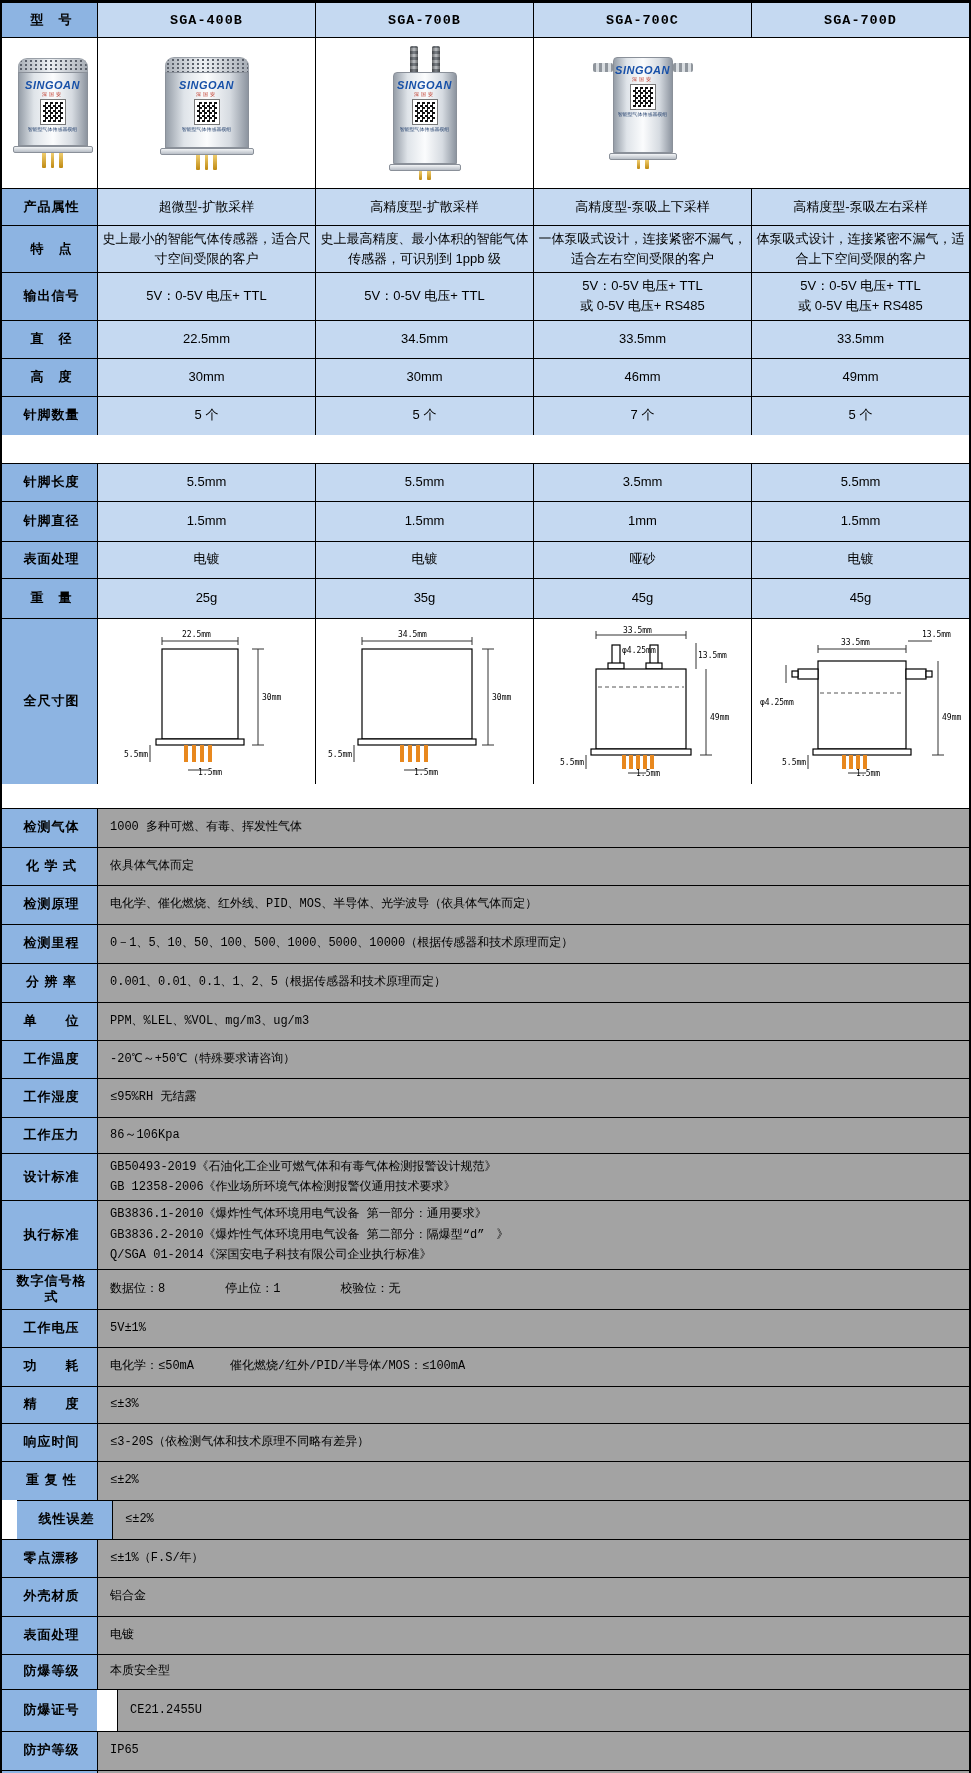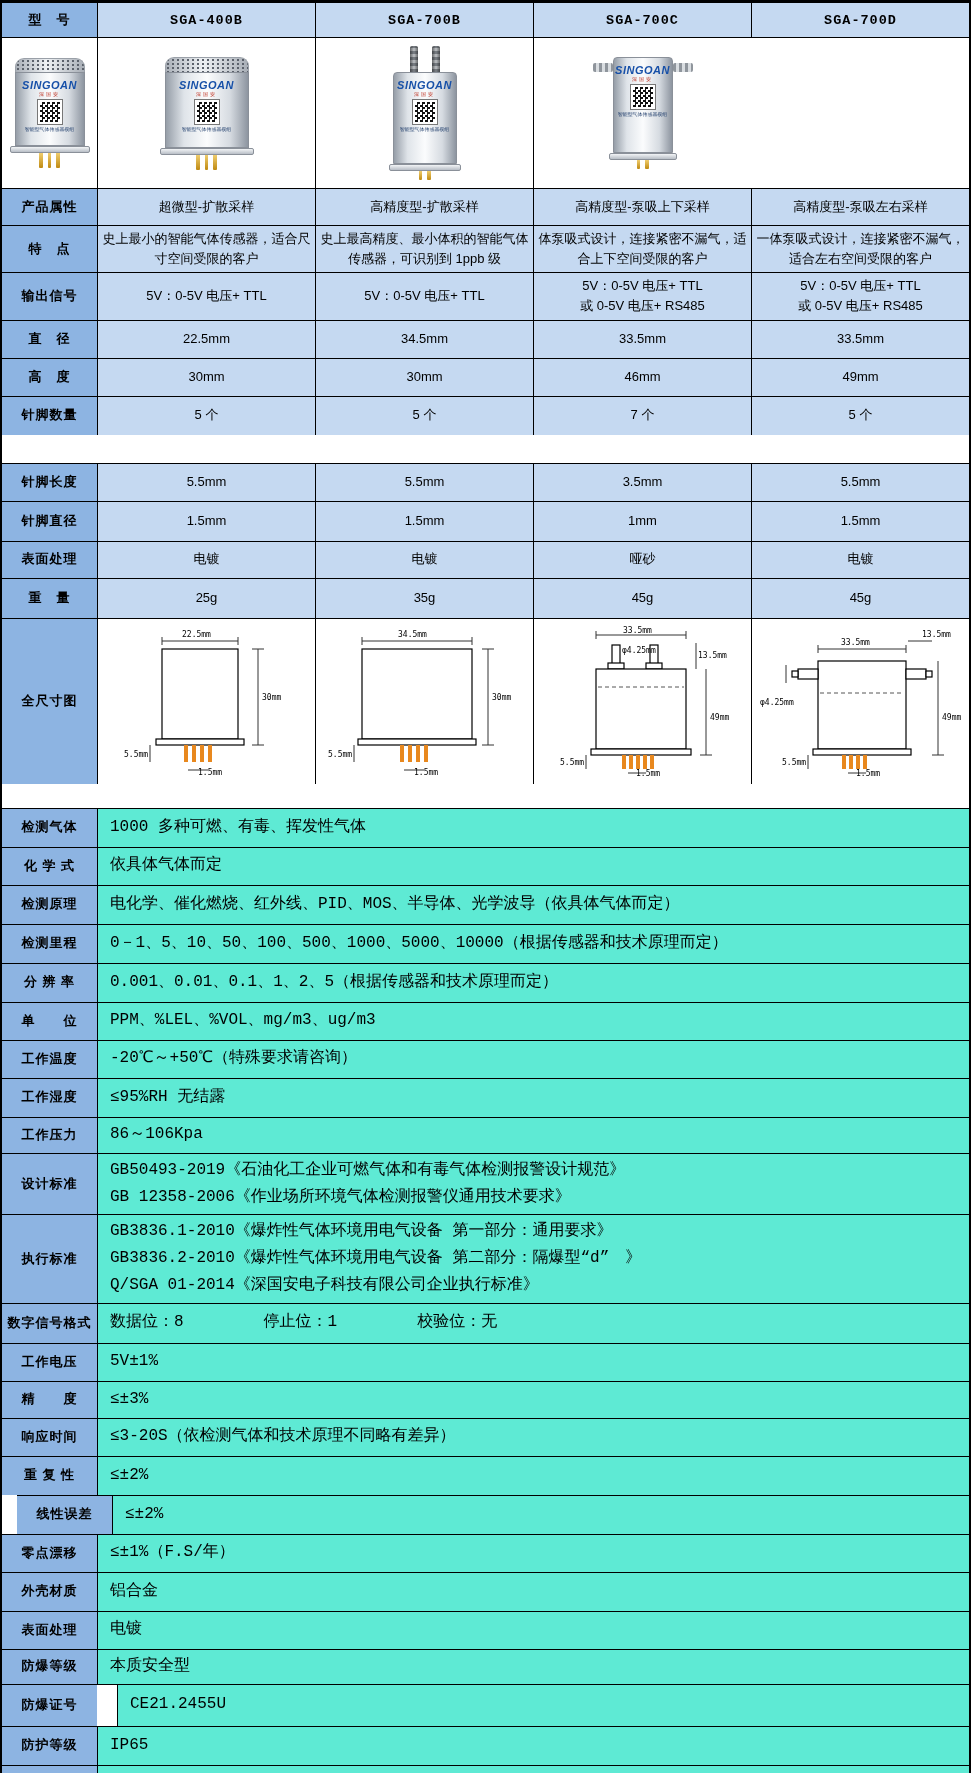--- a/index.html
+++ b/index.html
@@ -7,28 +7,28 @@
   body { font-family:"Liberation Sans", sans-serif; color:#000; width:971px; }
 
   .table { width:971px; border:2px solid #000; border-top:3px solid #000; background:#fff; }
 
   .row { display:grid; grid-template-columns:95px repeat(4,1fr); border-top:1px solid #000; }
   .row:first-child { border-top:none; }
   .row.full { grid-template-columns:95px 1fr; }
 
   .cell { display:flex; align-items:center; justify-content:center; text-align:center;
           padding:3px 4px; border-left:1px solid #000; min-width:0; }
-  .cell:first-child { border-left:none; }
+  .cell:first-child { border-left:none;padding-left:8px; }
 
   .label { background:#8DB4E2; font-weight:bold; font-size:13px; letter-spacing:1px;
            white-space:pre-line; line-height:1.25; }
   .model { background:#C5D9F1; font-weight:bold; font-size:13.5px; letter-spacing:1px;
            font-family:"Liberation Mono","Liberation Sans",monospace; }
   .value { background:#C5D9F1; font-size:13px; white-space:pre-line; line-height:1.55; }
-  .full-value { background:#5eead4; font-size:16px; justify-content:flex-start; text-align:left;
+  .full-value { background:#a3a3a3; font-size:12px; justify-content:flex-start; text-align:left;
                 padding-left:12px; white-space:pre-line; line-height:1.7;
                 font-family:"Liberation Mono","Liberation Sans",monospace; }
   .photo-cell, .diagram-cell { background:#fff; padding:6px 2px; }
 
   
   .sensor { display:flex; flex-direction:column; align-items:center; position:relative; }
   .cap { border-radius:9px 9px 0 0; border:1px solid #9aa0a8; border-bottom:none;
          background:
            radial-gradient(circle at 2px 2px, #5a606a 22%, transparent 26%) 0 0/5px 4px,
            linear-gradient(90deg,#aab0b8,#eef1f4 45%,#a8aeb6); }
@@ -164,22 +164,22 @@
     <div class="cell value">超微型-扩散采样</div>
     <div class="cell value">高精度型-扩散采样</div>
     <div class="cell value">高精度型-泵吸上下采样</div>
     <div class="cell value">高精度型-泵吸左右采样</div>
   </div>
 
   <div class="row spec-row" style="min-height: 41px;">
     <div class="cell label">特　点</div>
     <div class="cell value">史上最小的智能气体传感器，适合尺寸空间受限的客户</div>
     <div class="cell value">史上最高精度、最小体积的智能气体传感器，可识别到 1ppb 级</div>
+    <div class="cell value">一体泵吸式设计，连接紧密不漏气，适合左右空间受限的客户</div>
     <div class="cell value">体泵吸式设计，连接紧密不漏气，适合上下空间受限的客户</div>
-    <div class="cell value">一体泵吸式设计，连接紧密不漏气，适合左右空间受限的客户</div>
   </div>
 
   <div class="row spec-row" style="min-height: 44px;">
     <div class="cell label">输出信号</div>
     <div class="cell value">5V：0-5V 电压+ TTL</div>
     <div class="cell value">5V：0-5V 电压+ TTL</div>
     <div class="cell value">5V：0-5V 电压+ TTL
 或 0-5V 电压+ RS485</div>
     <div class="cell value">5V：0-5V 电压+ TTL
 或 0-5V 电压+ RS485</div>
@@ -414,20 +414,24 @@
   <div class="row full" style="min-height: 40px;">
     <div class="cell label">数字信号格式</div>
     <div class="cell full-value">数据位：8　　　　　停止位：1　　　　　校验位：无</div>
   </div>
 
   <div class="row full" style="min-height: 38px;">
     <div class="cell label">工作电压</div>
     <div class="cell full-value">5V±1%</div>
   </div>
 
+  <div class="row full" style="min-height: 39px;">
+    <div class="cell label">功　　耗</div>
+    <div class="cell full-value">电化学：≤50mA　　　催化燃烧/红外/PID/半导体/MOS：≤100mA</div>
+  </div>
 
   <div class="row full" style="min-height: 37px;">
     <div class="cell label">精　　度</div>
     <div class="cell full-value">≤±3%</div>
   </div>
 
   <div class="row full" style="min-height: 38px;">
     <div class="cell label">响应时间</div>
     <div class="cell full-value">≤3-20S（依检测气体和技术原理不同略有差异）</div>
   </div>

